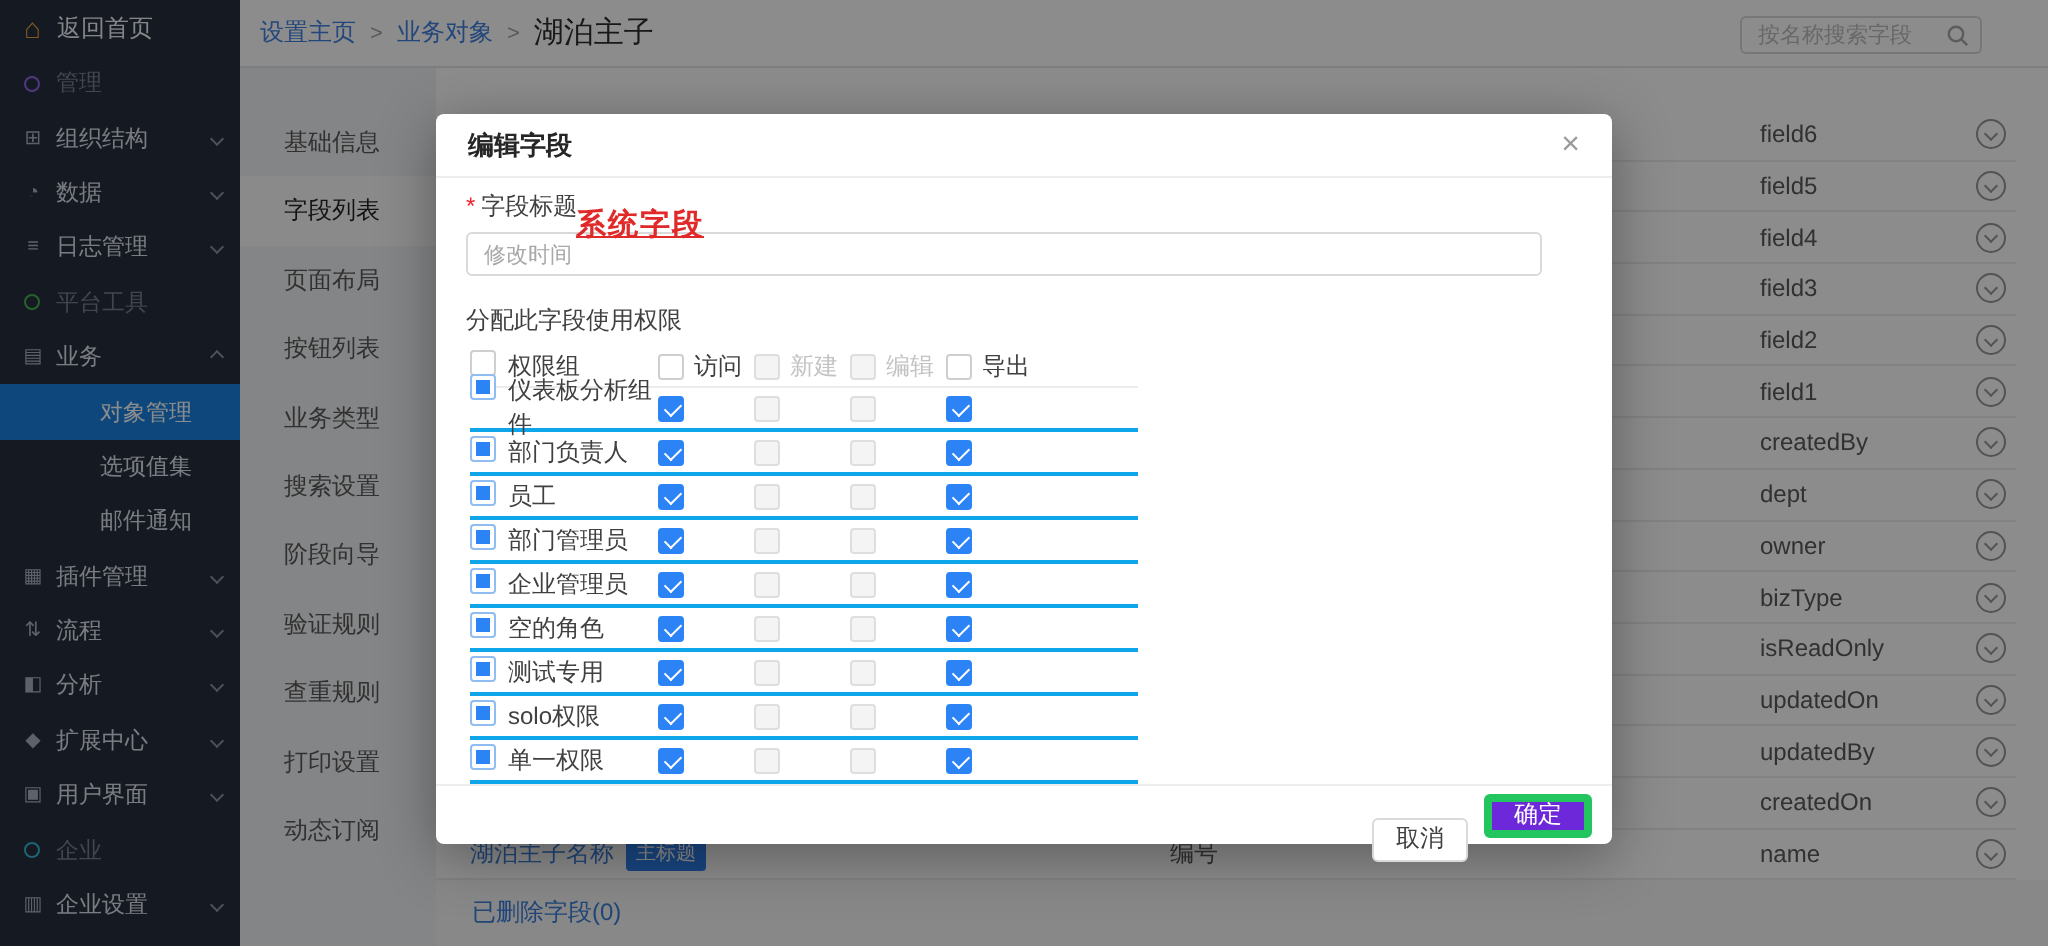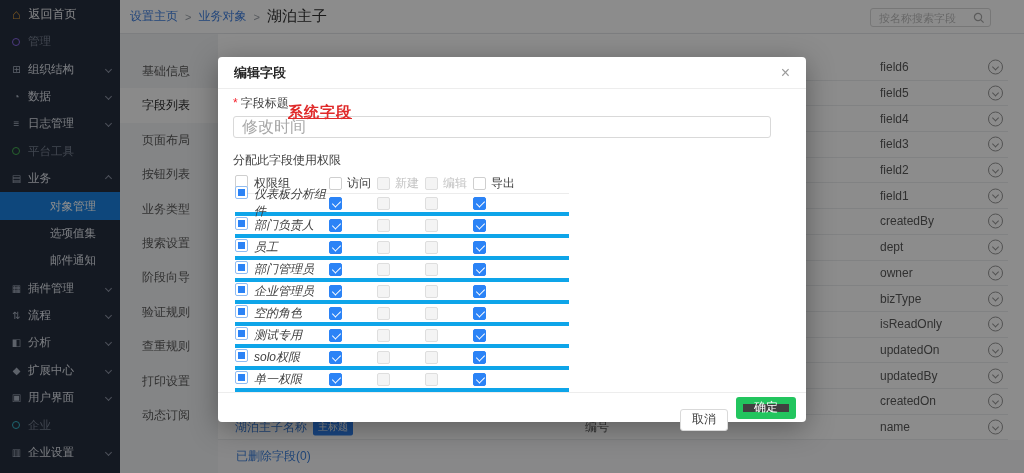--- a/index.html
+++ b/index.html
@@ -65,46 +65,46 @@
   .modal { position:absolute; left:218px; top:57px; width:588px; height:365px; background:#fff;
            border-radius:4px; box-shadow:0 6px 28px rgba(0,0,0,0.35); z-index:60; }
   .m-head { height:32px; border-bottom:1px solid #ededed; display:flex; align-items:center;
             padding:0 16px; font-weight:bold; font-size:13px; color:#262626; }
   .m-close { margin-left:auto; color:#9b9b9b; font-size:16px; line-height:1; cursor:pointer; font-weight:normal; }
   .m-body { position:relative; padding:6px 15px 0; height:303px; overflow:hidden; }
   .m-label { height:16px; color:#404040; }
   .req { color:#f5222d; margin-right:3px; }
   .m-annotation { position:absolute; left:70px; top:14px; font-size:15px; font-weight:bold; letter-spacing:1px; }
   .m-input { display:block; margin-top:5px; width:538px; height:22px; border:1px solid #d9d9d9;
-             border-radius:3px; color:#a8a8a8; font-size:16px; padding:0 8px; background:#fff;
+             border-radius:3px; color:#a8a8a8; font-size:11px; padding:0 8px; background:#fff;
              outline:none; font-family:inherit; }
   .m-section { margin-top:14px; height:16px; color:#404040; }
   .perm { margin-top:6px; width:336px; padding-left:2px; }
   .p-head { height:20px; display:flex; align-items:center; border-bottom:1px solid #ececec; }
-  .p-row  { height:22px; display:flex; align-items:center; border-bottom:4px solid #0ea5e9;font-style:italic; }
+  .p-row  { height:22px; display:flex; align-items:center; border-bottom:2px solid #0ea5e9; }
   .p-c0 { width:94px; display:flex; align-items:flex-start; gap:6px; flex:none; }
   .p-col { width:48px; display:flex; align-items:center; gap:5px; flex:none; }
   .p-lab { color:#404040; }
   .p-lab.dim { color:#c3c3c3; }
 
   .cb { width:13px; height:13px; border:1px solid #cfcfcf; border-radius:2px; background:#fff;
         position:relative; flex:none; cursor:pointer; }
   .cb.checked { background:#2b83f6; border-color:#2b83f6; }
   .cb.checked::after { content:""; position:absolute; left:3.6px; top:1px; width:4px; height:7px;
         border:solid #fff; border-width:0 1.5px 1.5px 0; transform:rotate(45deg); }
   .cb.disabled { background:#f4f4f4; border-color:#dedede; cursor:default; }
   .cb.indet { border-color:#8fbcf3; }
   .cb.indet::after { content:""; position:absolute; left:2px; top:2px; width:7px; height:7px; background:#2b83f6; }
 
   .m-foot { height:30px; border-top:1px solid #ededed; display:flex; align-items:center;
             justify-content:flex-end; gap:8px; padding-right:10px; }
   .btn { height:22px; padding:0 11px; border-radius:3px; font-size:12px; display:flex;
          align-items:center; cursor:pointer; }
   .btn.cancel { background:#fff; border:1px solid #d9d9d9; color:#404040;margin-top:24px; }
-  .btn.ok { background:#404040; border:7px solid #22c55e; color:#fff; }
+  .btn.ok { background:#6d28d9; border:4px solid #22c55e; color:#fff; }
 </style>
 </head>
 <body>
 
 <aside class="sidebar">
   <div class="sb-home">
     <span class="home-icon">⌂</span>
     <span>返回首页</span>
   </div>
   <div id="sb-menu">

